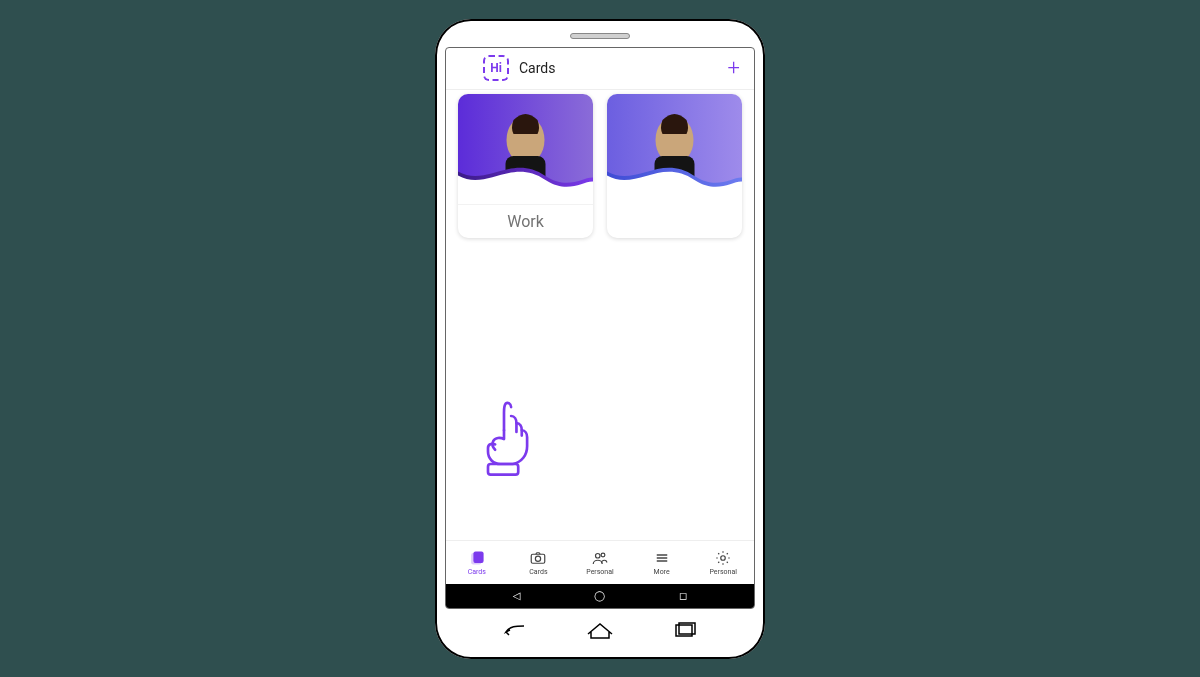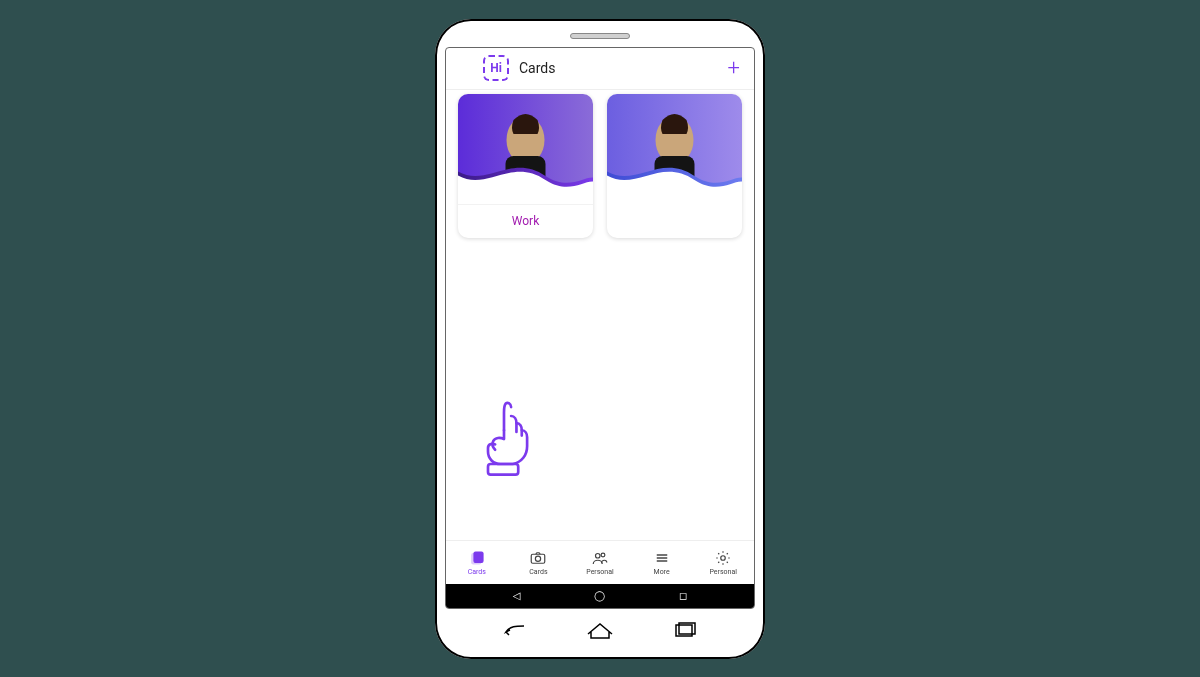--- a/index.html
+++ b/index.html
@@ -123,22 +123,22 @@
     height: 110px;
     position: relative;
     overflow: hidden;
   }
   .card-img svg { width: 100%; height: 100%; display: block; }
   .card-label {
     height: 34px;
     display: flex;
     align-items: center;
     justify-content: center;
-    font-size: 12px;
-    color: #a21caf;
+    font-size: 16px;
+    color: #737373;
     border-top: 1px solid #f2f2f2;
   }
   .pointer-hand {
     position: absolute;
     left: 22px;
     top: 310px;
     width: 72px;
     height: 80px;
     pointer-events: none;
   }

